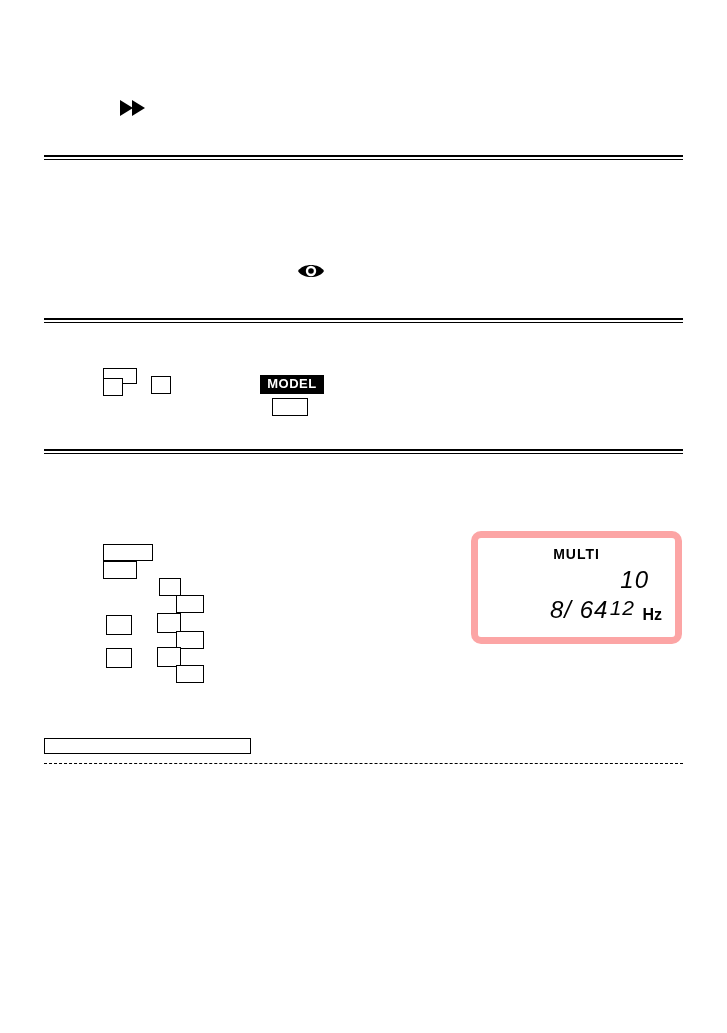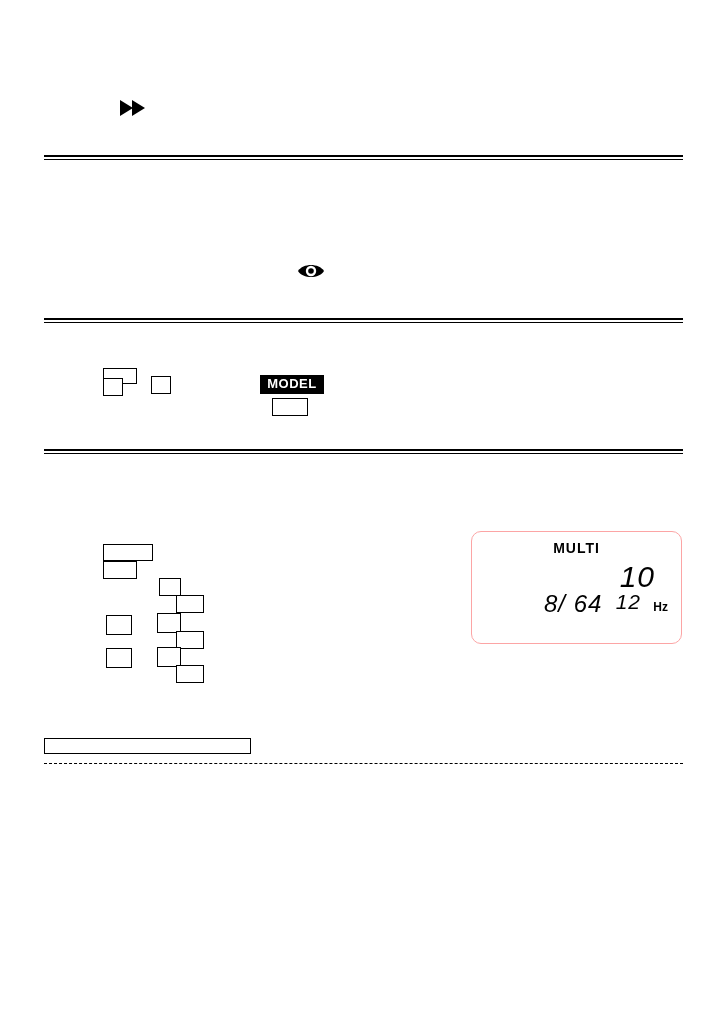--- a/index.html
+++ b/index.html
@@ -100,41 +100,41 @@
     height: 20px;
   }
 
   
   .lcd {
     position: absolute;
     left: 471px;
     top: 531px;
     width: 211px;
     height: 113px;
-    border: 1px solid #fca5a5;
+    border: 7px solid #fca5a5;
     border-radius: 10px;
     background: #fff;
     box-sizing: border-box;
   }
   .lcd-multi {
     position: absolute;
     left: 0;
     top: 8px;
     width: 100%;
     text-align: center;
     font-weight: bold;
     font-size: 14px;
     letter-spacing: 1px;
     font-family: "Liberation Sans", sans-serif;
   }
   .lcd-big {
     position: absolute;
     right: 26px;
     top: 28px;
-    font-size: 30px;
+    font-size: 24px;
     font-style: italic;
     font-family: "Liberation Sans", sans-serif;
     letter-spacing: 1px;
   }
   .lcd-frac {
     position: absolute;
     left: 72px;
     top: 58px;
     font-size: 24px;
     font-style: italic;
@@ -147,21 +147,21 @@
     top: 58px;
     font-size: 21px;
     font-style: italic;
     font-family: "Liberation Sans", sans-serif;
     letter-spacing: 1px;
   }
   .lcd-hz-unit {
     position: absolute;
     right: 13px;
     top: 68px;
-    font-size: 12px;
+    font-size: 16px;
     font-weight: bold;
     font-family: "Liberation Sans", sans-serif;
   }
 </style>
 </head>
 <body>
 
 <div class="page">
 
   <div class="ff-icon">

